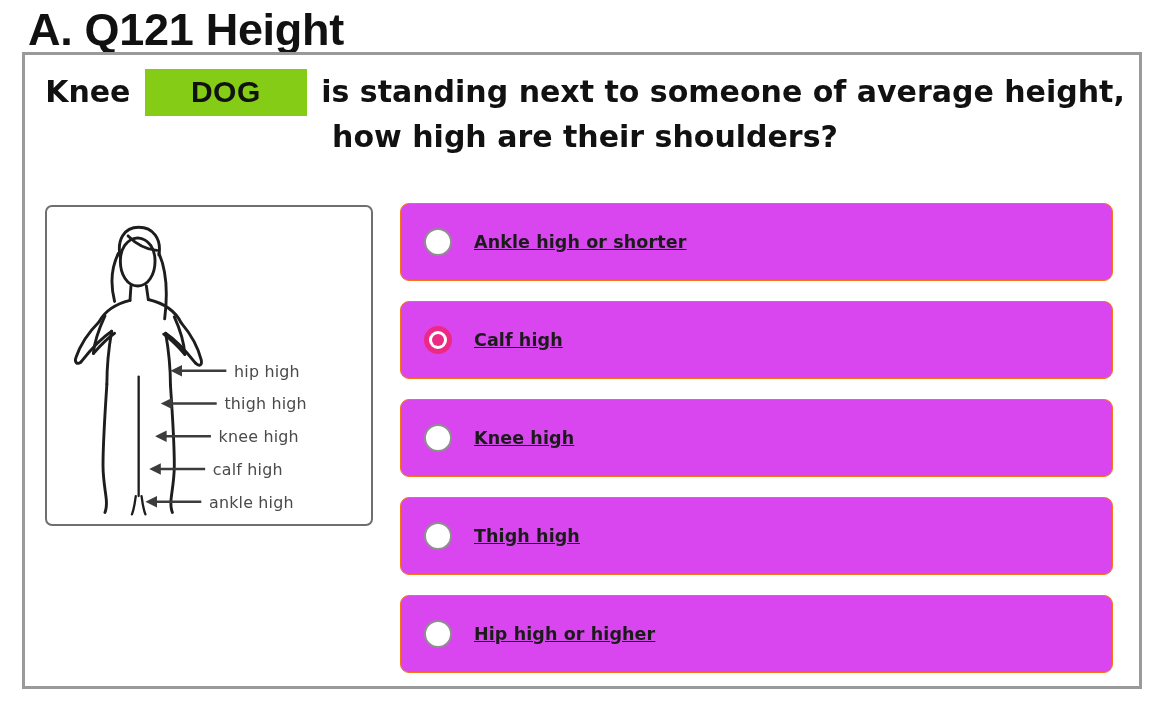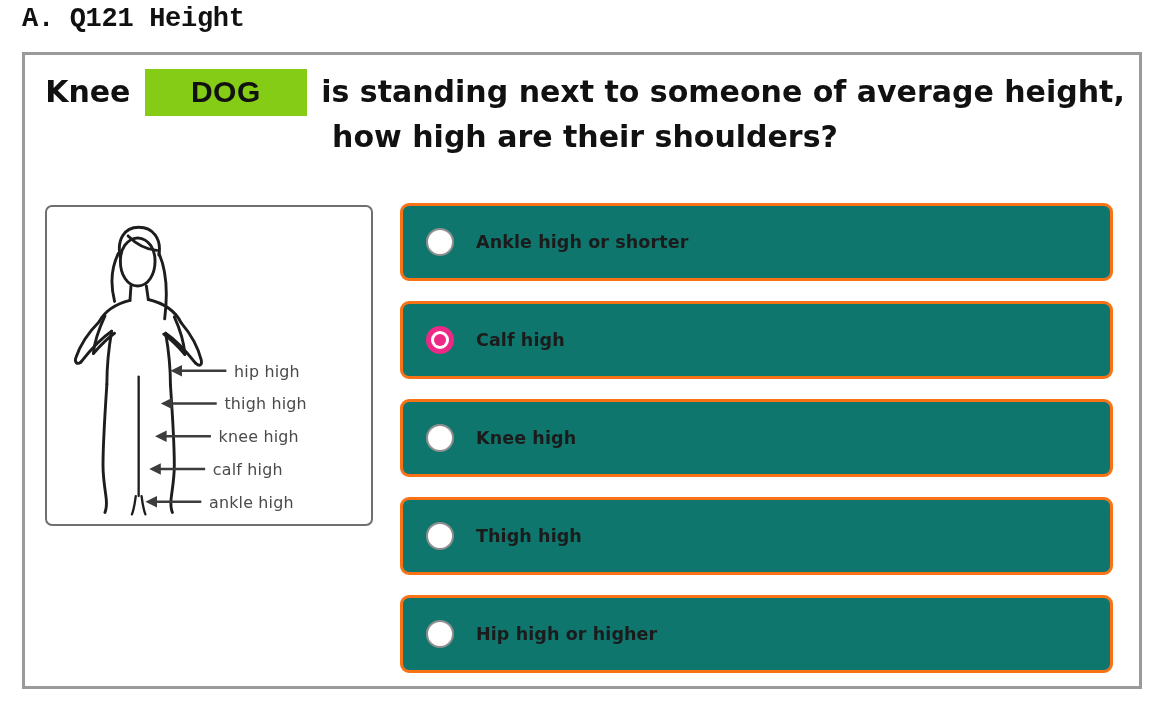--- a/index.html
+++ b/index.html
@@ -11,24 +11,24 @@
     width: 1162px;
     height: 711px;
     position: relative;
     font-family: "Liberation Sans", sans-serif;
     overflow: hidden;
   }
 
   
   #page-title {
     position: absolute;
-    left: 22px;
+    left: 28px;
     top: 4px;
-    font-family: Liberation Mono, monospace;
-    font-size: 27px;
+    font-family: Liberation Sans, sans-serif;
+    font-size: 45px;
     font-weight: bold;
     color: #111111;
     letter-spacing: -0.3px;
     white-space: nowrap;
   }
 
   
   #question-card {
     position: absolute;
     left: 22px;
@@ -95,26 +95,27 @@
     position: absolute;
     left: 375px;
     top: 148px;
     width: 713px;
   }
   .option-row {
     position: relative;
     box-sizing: border-box;
     height: 78px;
     margin-bottom: 20px;
-    background: #0f766e;
-    border: 3px solid #f97316;
+    background: #d946ef;
+    border: 1px solid #f97316;
     border-radius: 9px;
     display: flex;
     align-items: center;
     padding-left: 23px;
+    text-decoration: underline;
   }
   .option-row:last-child { margin-bottom: 0; }
 
   .radio {
     flex: 0 0 auto;
     width: 28px;
     height: 28px;
     border-radius: 50%;
     box-sizing: border-box;
     border: 2.5px solid #8f8f8f;

